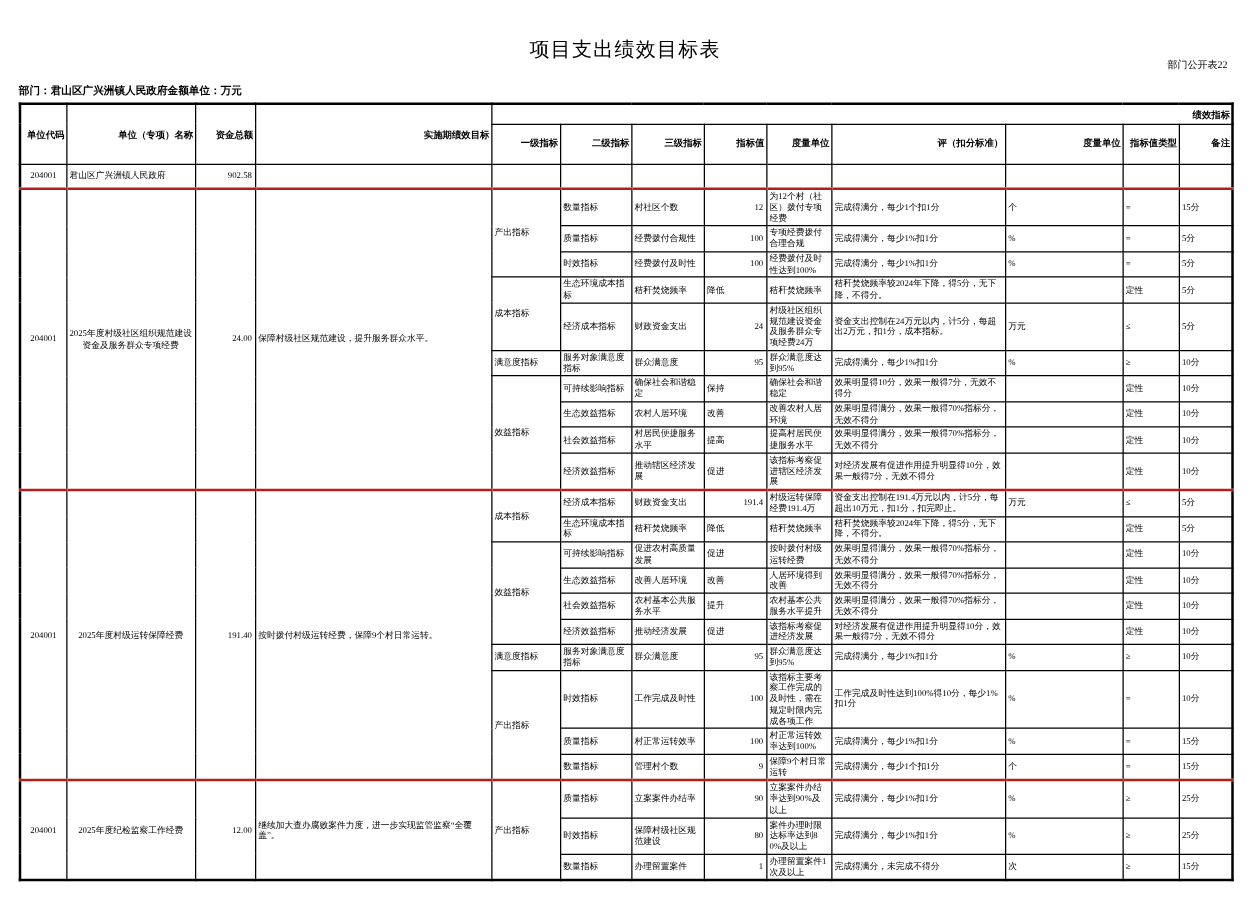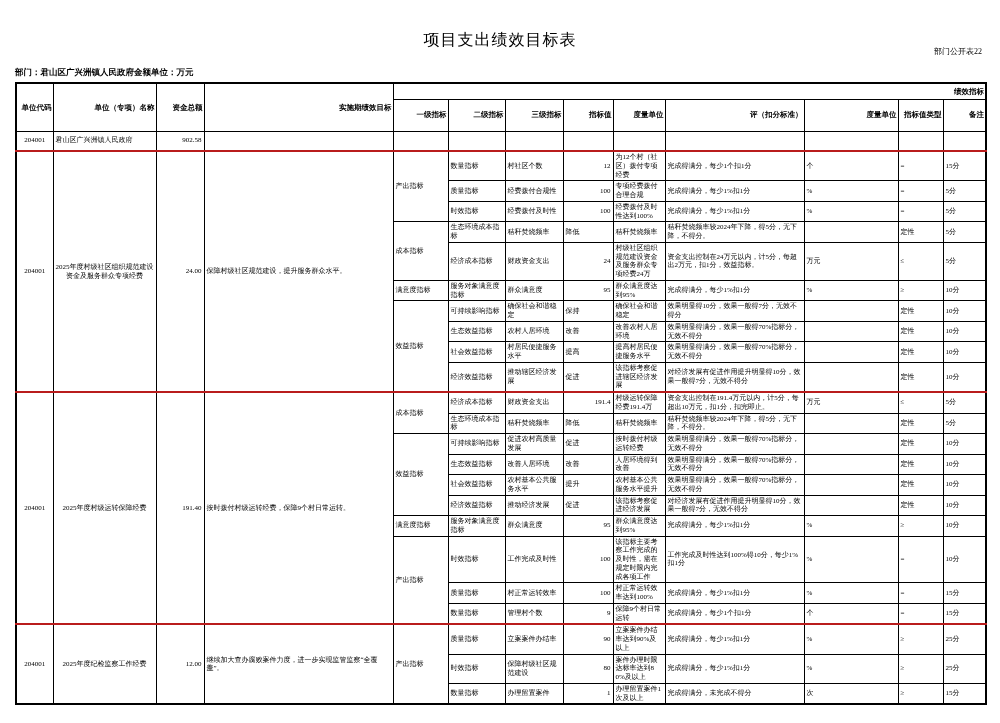--- a/index.html
+++ b/index.html
@@ -129,21 +129,21 @@
           <td class="al-l">秸秆焚烧频率较2024年下降，得5分，无下降，不得分。</td>
           <td class="al-l"></td>
           <td class="al-l">定性</td>
           <td class="al-l">5分</td>
         </tr>
         <tr>
           <td class="al-l">经济成本指标</td>
           <td class="al-l">财政资金支出</td>
           <td class="al-r">24</td>
           <td class="al-l">村级社区组织规范建设资金及服务群众专项经费24万</td>
-          <td class="al-l">资金支出控制在24万元以内，计5分，每超出2万元，扣1分，效益指标。</td>
+          <td class="al-l">资金支出控制在24万元以内，计5分，每超出2万元，扣1分，成本指标。</td>
           <td class="al-l">万元</td>
           <td class="al-l">≤</td>
           <td class="al-l">5分</td>
         </tr>
         <tr>
           <td class="al-l">满意度指标</td>
           <td class="al-l">服务对象满意度指标</td>
           <td class="al-l">群众满意度</td>
           <td class="al-r">95</td>
           <td class="al-l">群众满意度达到95%</td>

